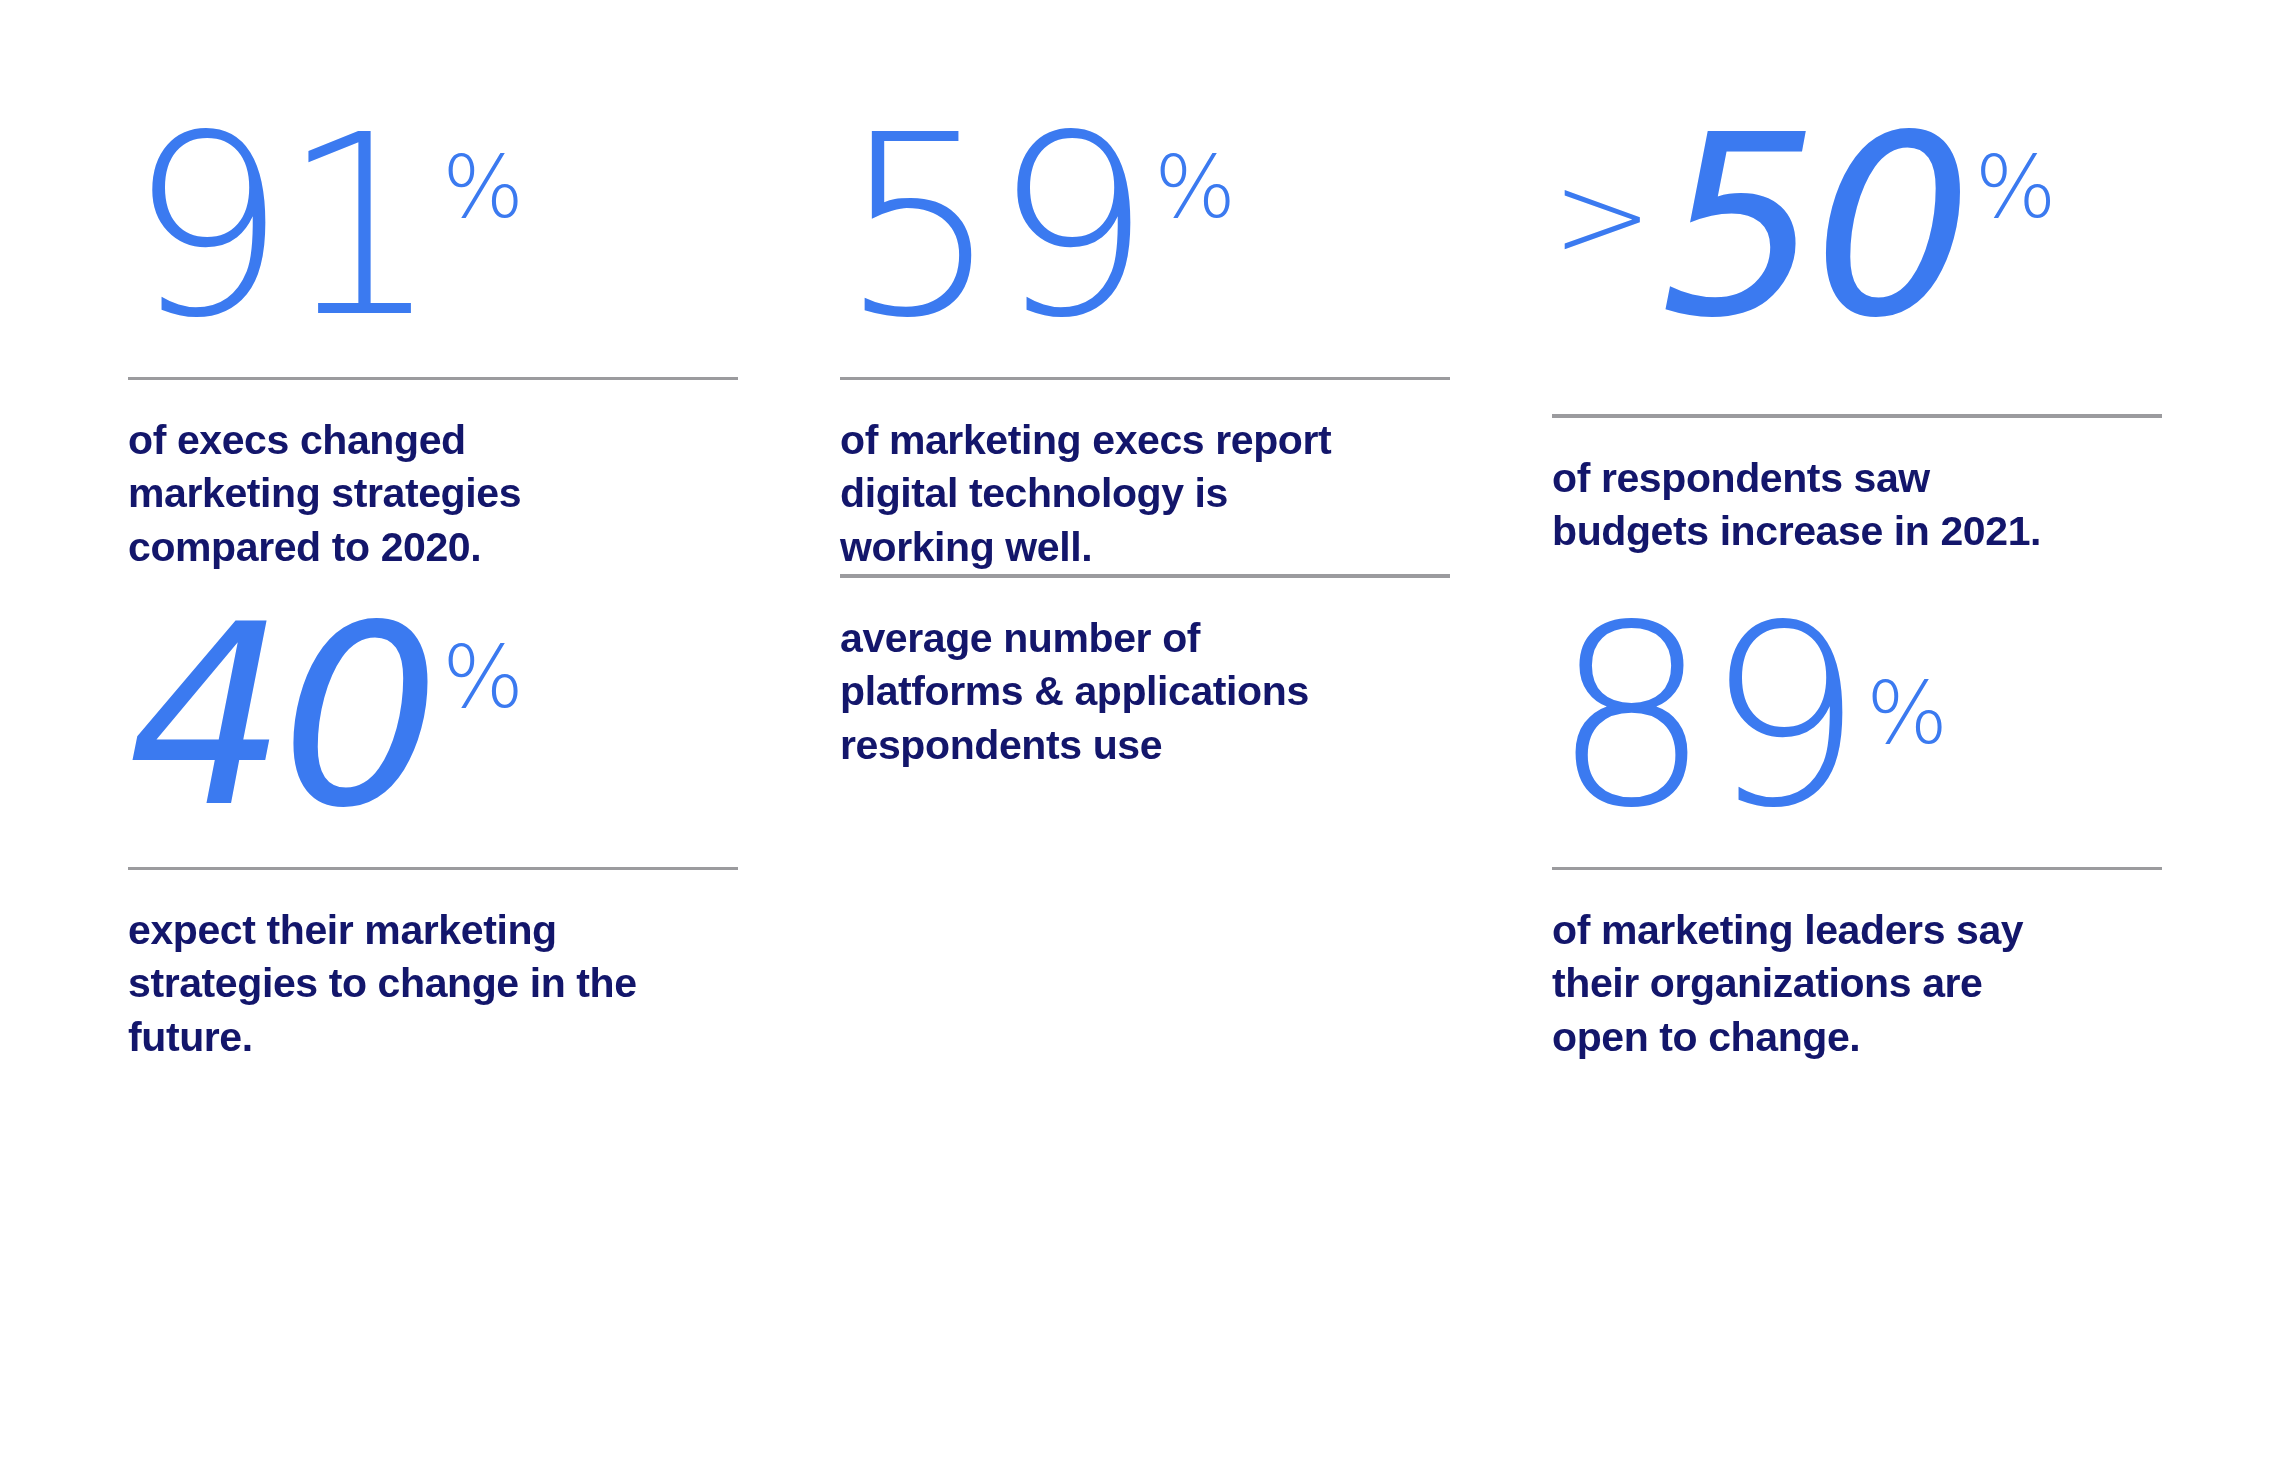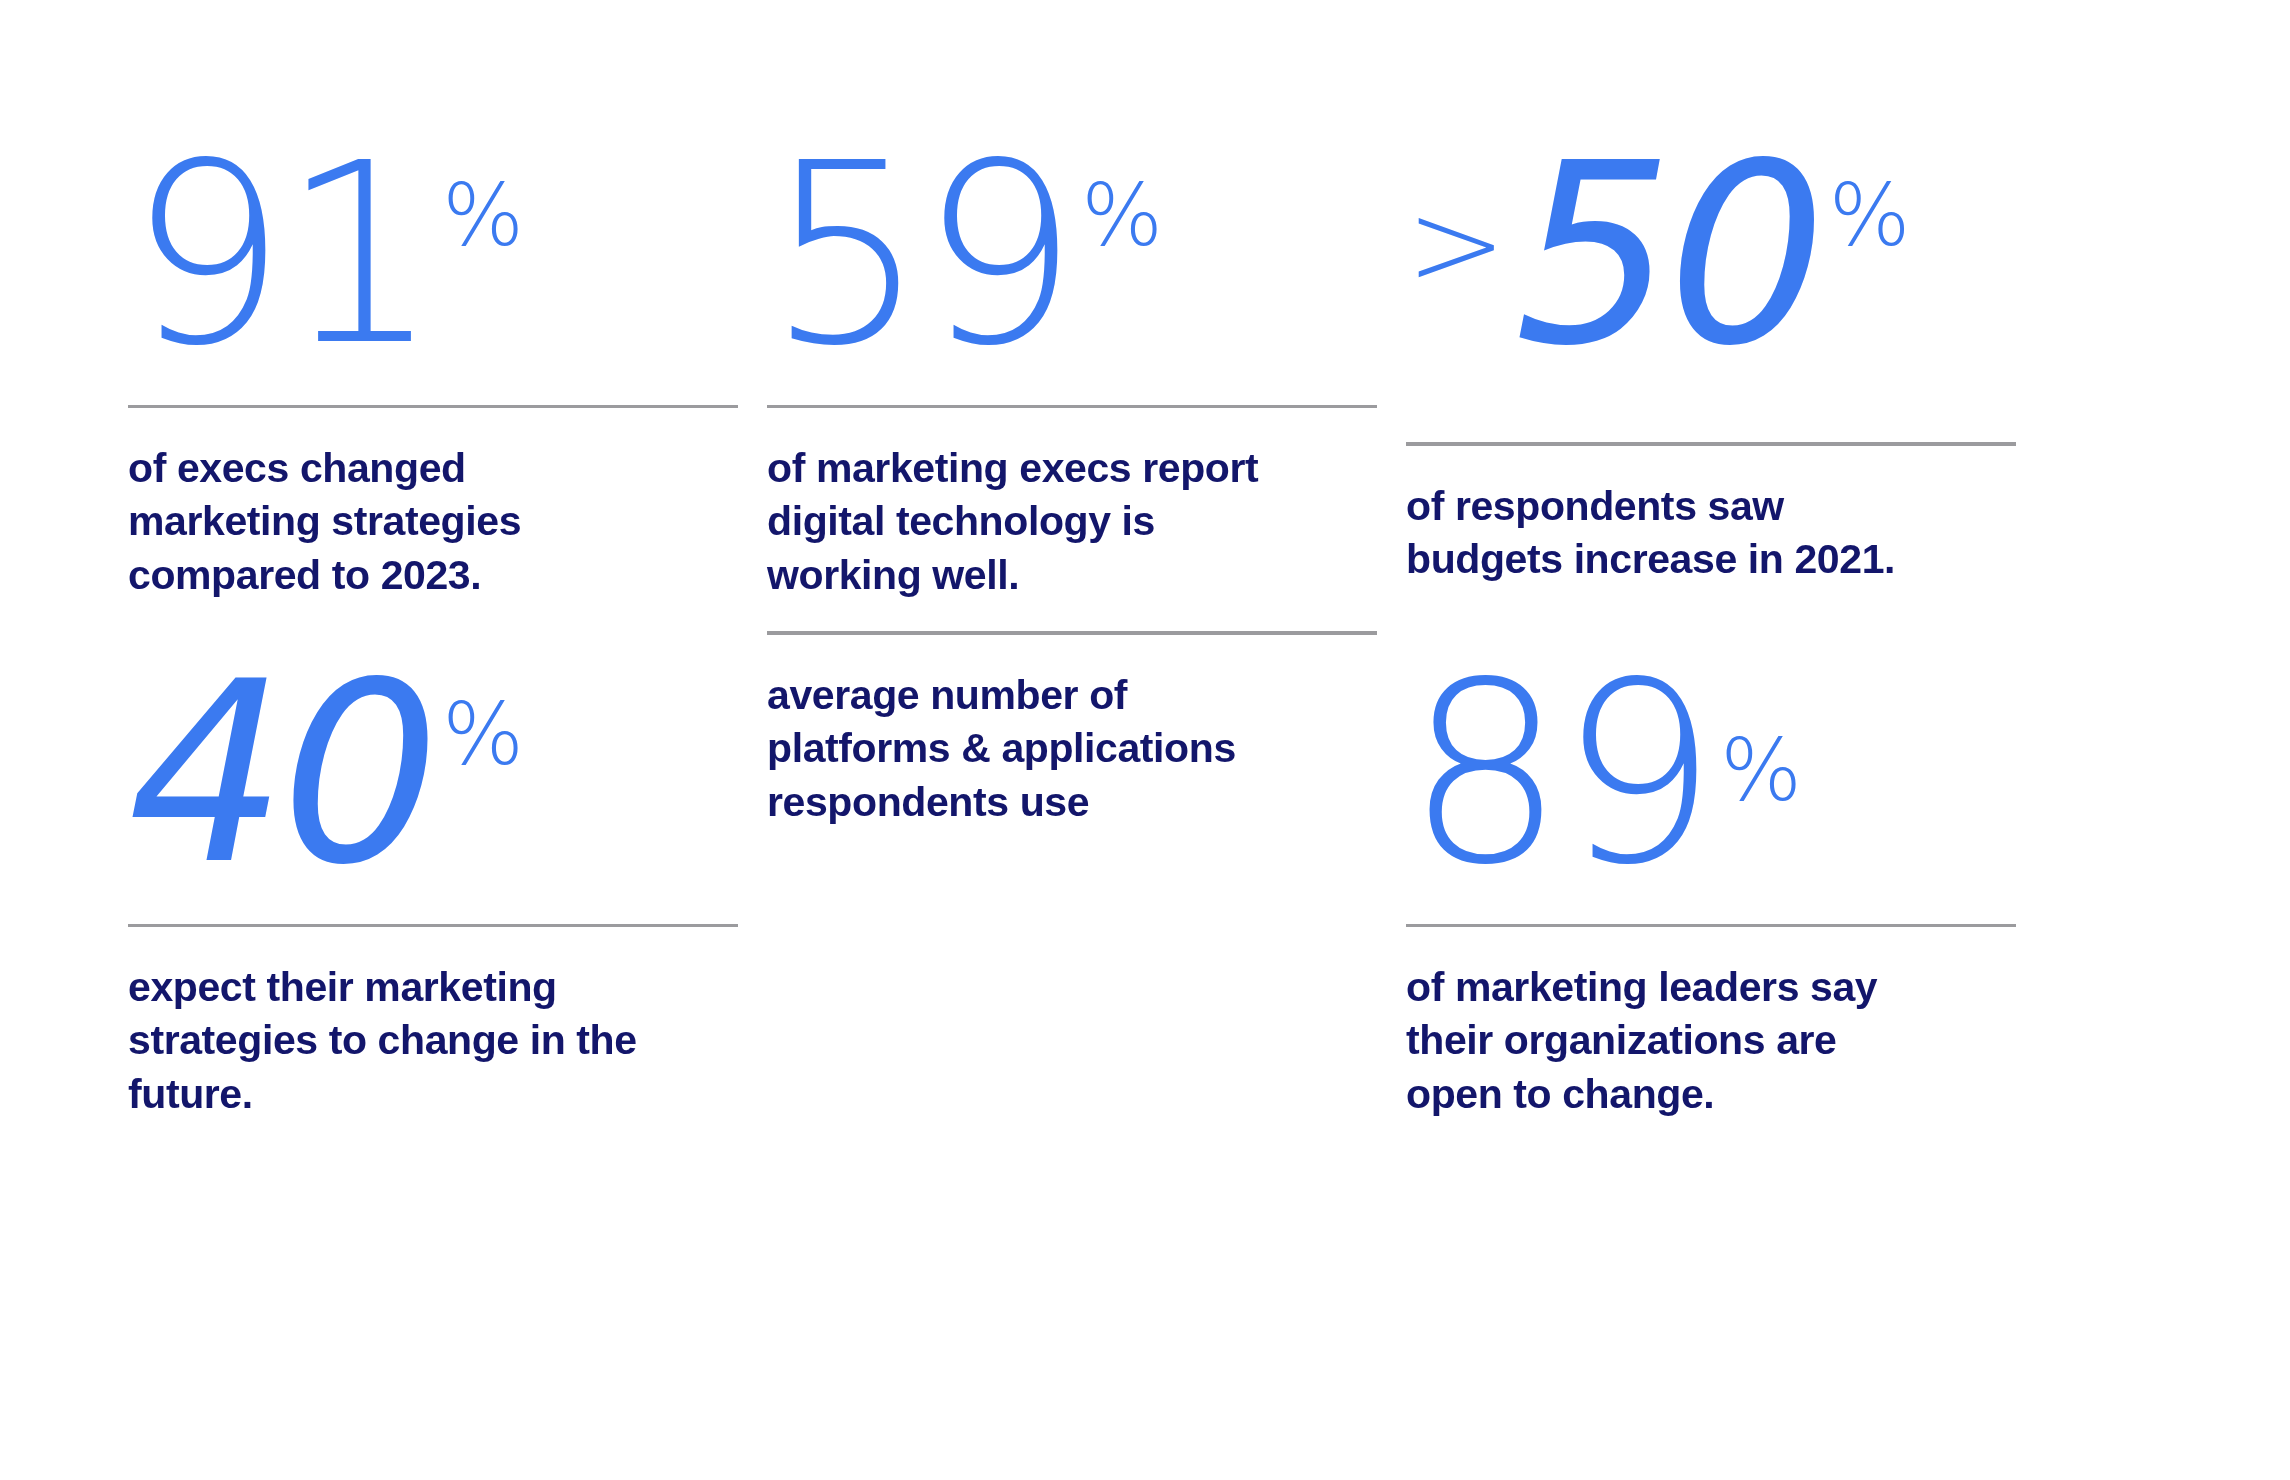--- a/index.html
+++ b/index.html
@@ -18,28 +18,27 @@
     position: relative;
     width: 2290px;
     height: 1480px;
     box-sizing: border-box;
     padding: 0;
   }
 
   .stats-grid {
     position: absolute;
     left: 128px;
-    top: 112px;
+    top: 84px;
     width: 2020px;
     display: grid;
     grid-template-columns: repeat(3, 610px);
     grid-template-rows: 490px 490px;
     column-gap: 102px;
     row-gap: 0px;
-    gap: 29px;
   }
 
   .stat-card {
     position: relative;
     display: flex;
     flex-direction: column;
     justify-content: flex-start;
   }
 
   
@@ -120,21 +119,21 @@
 
     <div class="stat-card">
       <div class="stat-figure">
 
         <span class="figure-number">91</span>
         <span class="figure-unit">%</span>
       </div>
       <div class="stat-divider"></div>
       <div class="stat-caption">of execs changed
 marketing strategies
-compared to 2023.</div>
+compared to 2020.</div>
     </div>
 
     <div class="stat-card">
       <div class="stat-figure">
 
         <span class="figure-number">59</span>
         <span class="figure-unit">%</span>
       </div>
       <div class="stat-divider"></div>
       <div class="stat-caption">of marketing execs report

